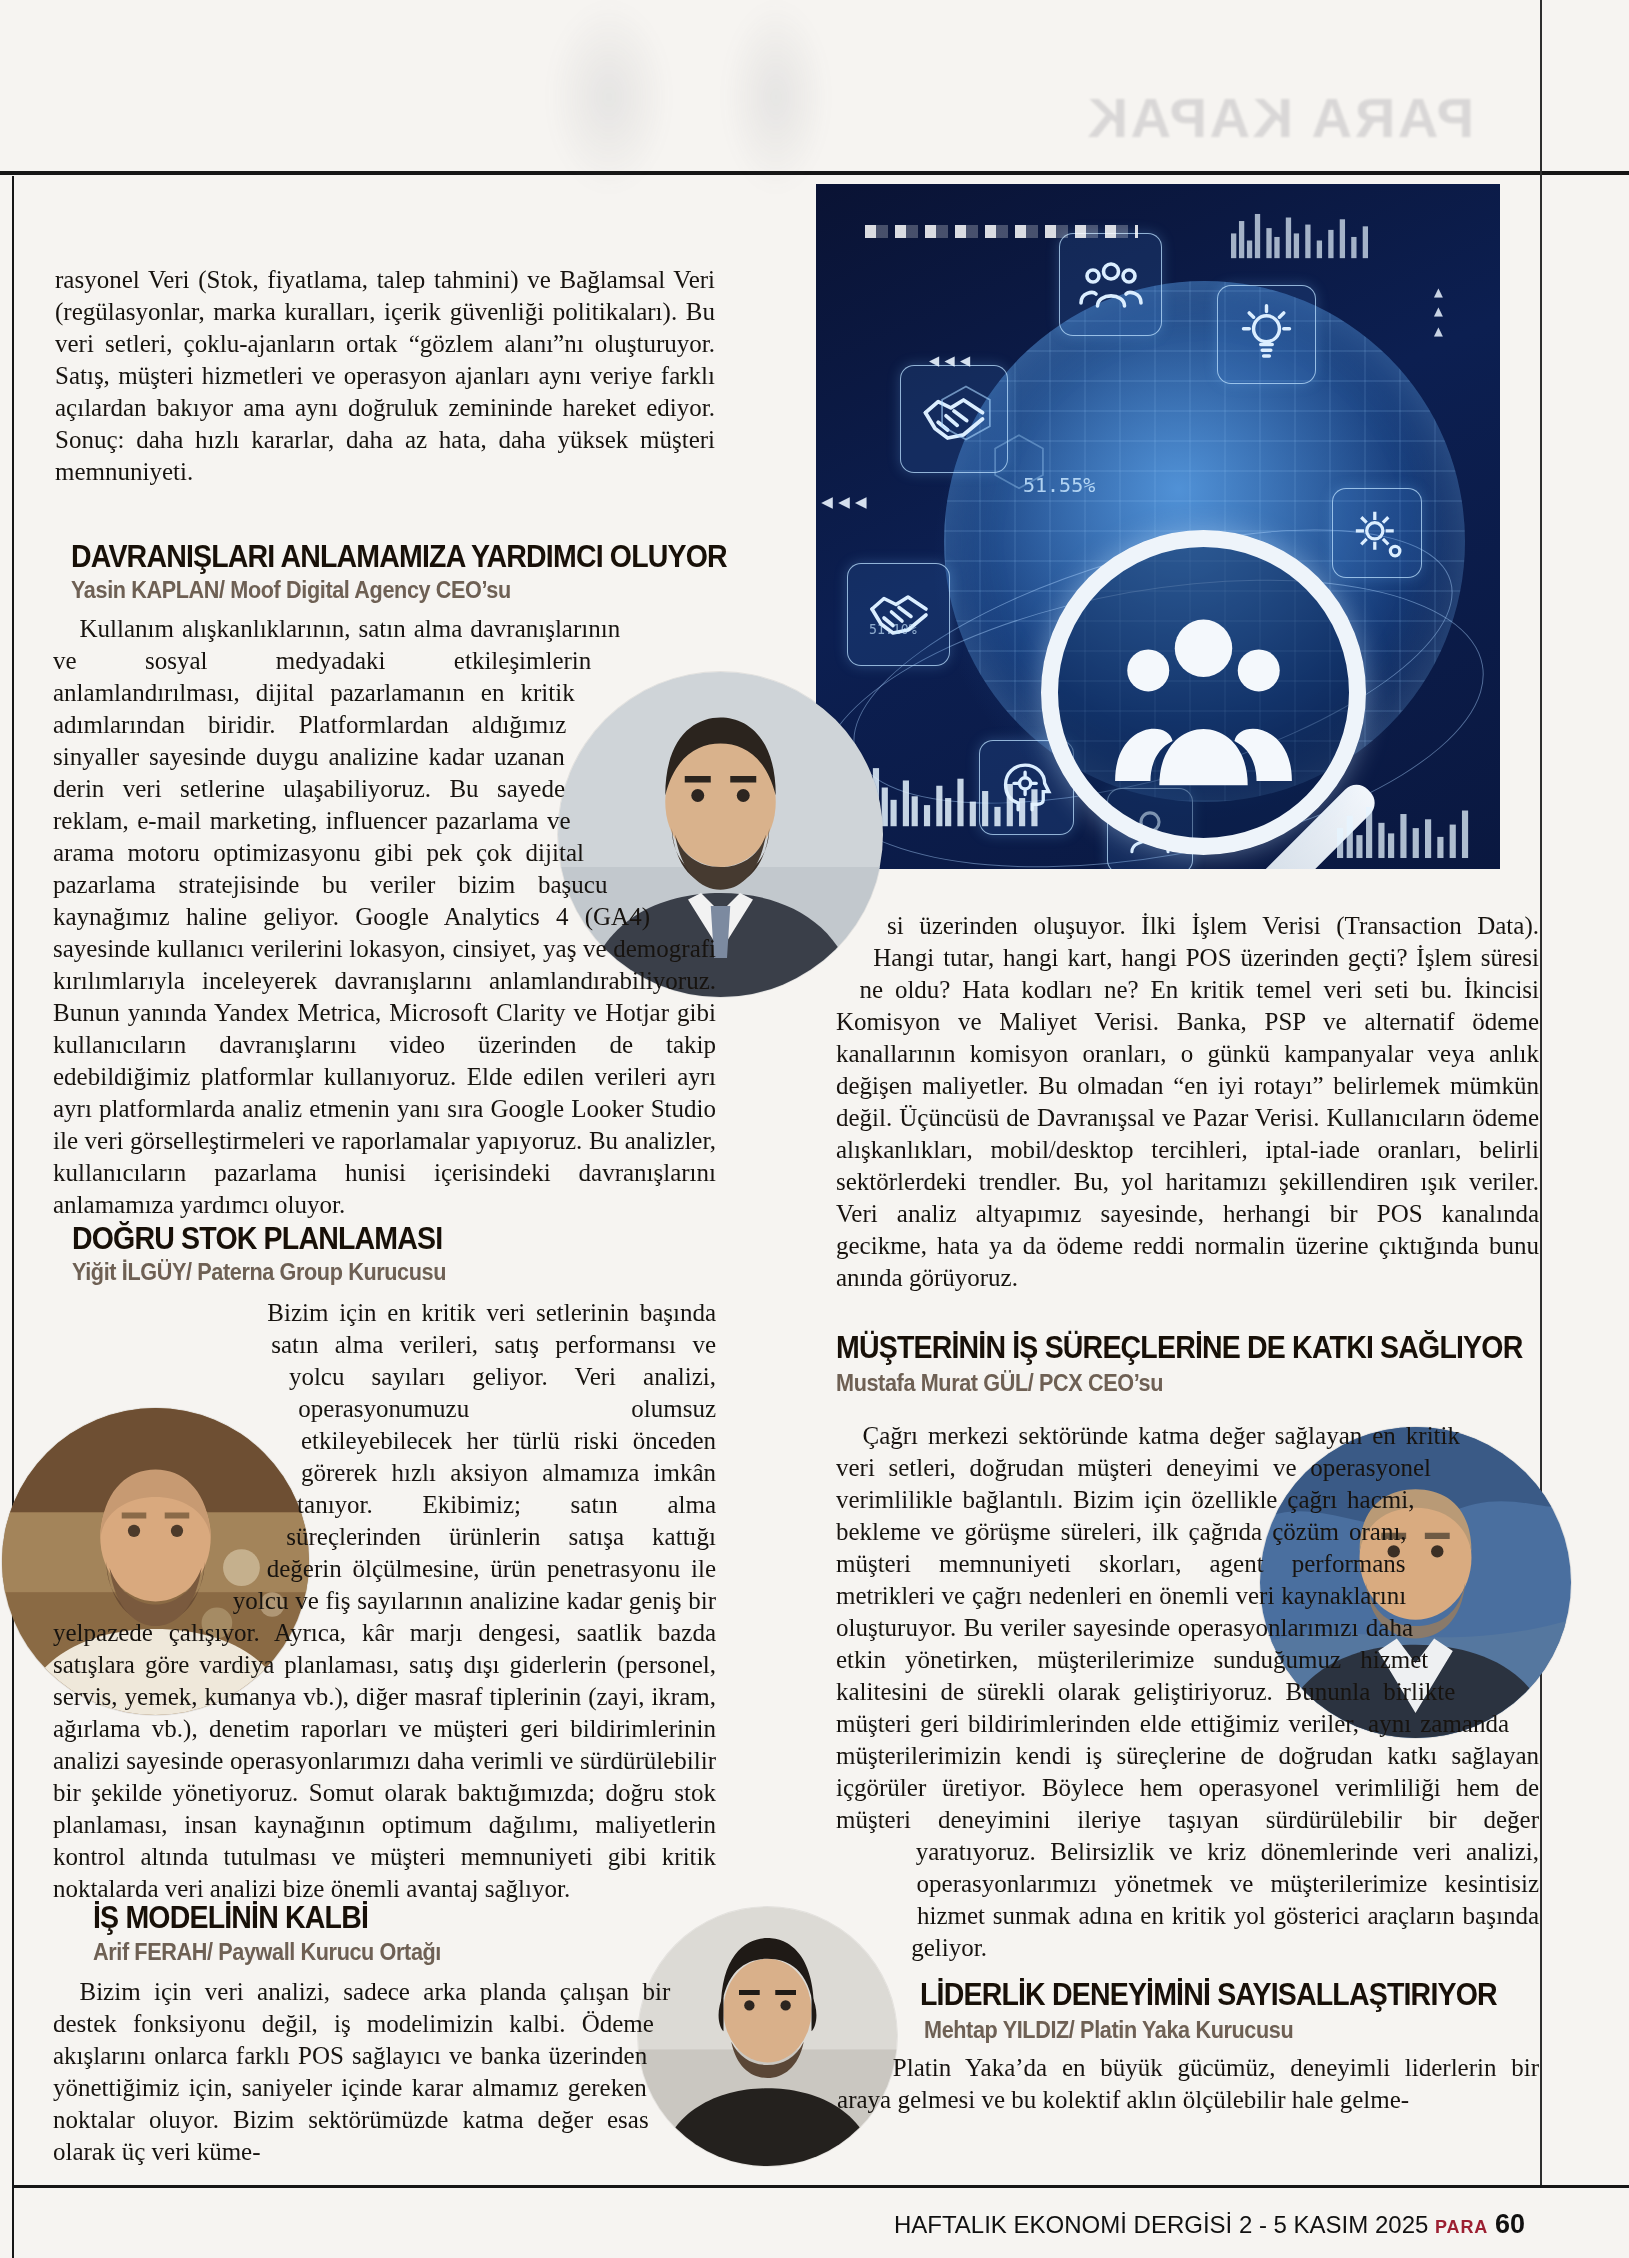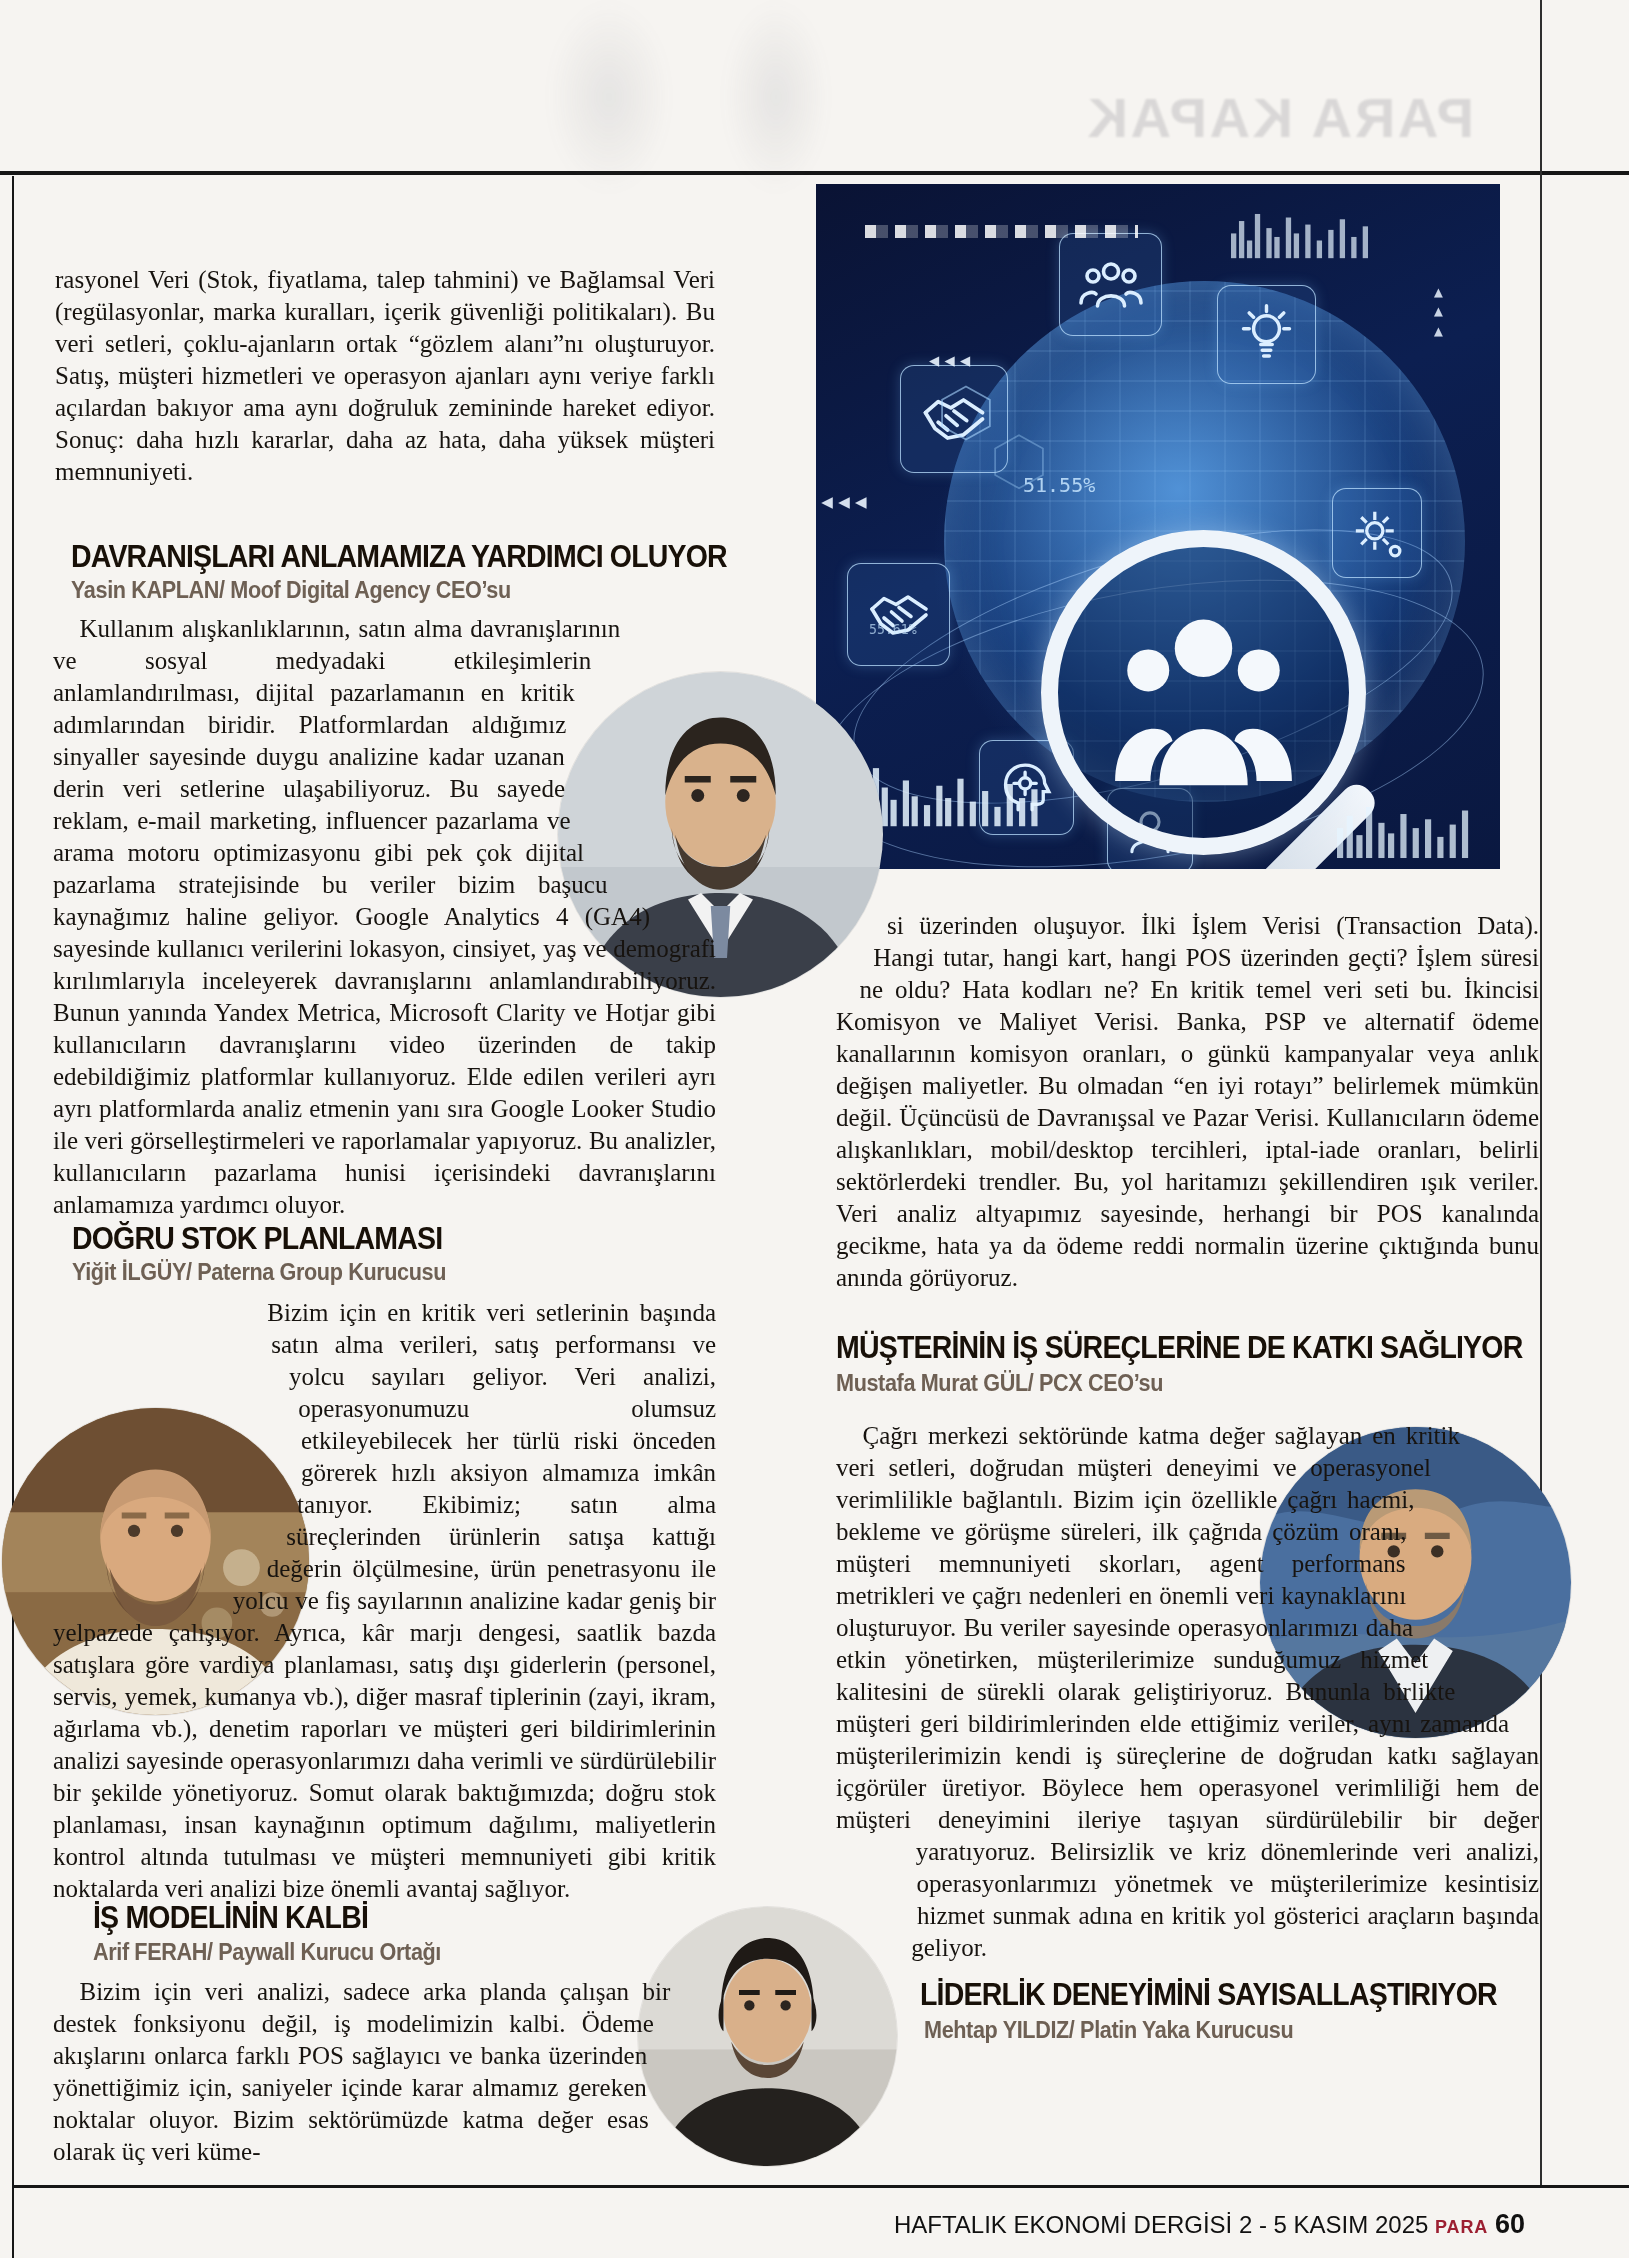--- a/index.html
+++ b/index.html
@@ -170,21 +170,21 @@
           <path d="M90 90 C90 64 66 62 64 72 C72 76 74 84 74 90 Z"></path>
       </g>
     </svg>
   </div>
 
   <div class="dots" style="left:49px;top:41px;width:273px;height:13.2px;"></div>
   <div class="tri" style="left:5.3px;top:309px;font-size:15px;">◀◀◀</div>
   <div class="tri" style="left:113px;top:169px;font-size:13.2px;">◀◀◀</div>
   <div class="tricol" style="left:618px;top:99px;">▲<br>▲<br>▲</div>
   <div class="pct" style="left:207px;top:289px;font-size:20px;">51.55%</div>
-  <div class="pct" style="left:53px;top:438px;font-size:13.2px;opacity:.8;">55.61%</div>
+  <div class="pct" style="left:53px;top:438px;font-size:13.2px;opacity:.8;">51.10%</div>
 
   <svg style="left:8.8px;top:563px;" width="234" height="81" viewBox="0 0 265 92">
     <g fill="rgba(230,244,255,.85)">
       <rect x="0" y="60" width="7" height="30"></rect>
         <rect x="10" y="44" width="7" height="46"></rect>
         <rect x="20" y="66" width="7" height="24"></rect>
         <rect x="30" y="30" width="7" height="60"></rect>
         <rect x="40" y="52" width="7" height="38"></rect>
         <rect x="54" y="24" width="7" height="66"></rect>
         <rect x="64" y="46" width="7" height="44"></rect>
@@ -339,20 +339,21 @@
   <p><span class="shim shim-kaplan-br"></span><span>si üzerinden oluşuyor. İlki İşlem Verisi (Transaction Data). Hangi tutar, hangi kart, hangi POS üzerinden geçti? İşlem süresi ne oldu? Hata kodları ne? En kritik temel veri seti bu. İkincisi Komisyon ve Maliyet Verisi. Banka, PSP ve alternatif ödeme kanallarının komisyon oranları, o günkü kampanyalar veya anlık değişen maliyetler. Bu olmadan “en iyi rotayı” belirlemek mümkün değil. Üçüncüsü de Davranışsal ve Pazar Verisi. Kullanıcıların ödeme alışkanlıkları, mobil/desktop tercihleri, iptal-iade oranları, belirli sektörlerdeki trendler. Bu, yol haritamızı şekillendiren ışık veriler. Veri analiz altyapımız sayesinde, herhangi bir POS kanalında gecikme, hata ya da ödeme reddi normalin üzerine çıktığında bunu anında görüyoruz.</span></p>
 
   <h2 class="sec" style="margin-top:37px;">MÜŞTERİNİN İŞ SÜREÇLERİNE DE KATKI SAĞLIYOR</h2>
   <div class="byline" style="margin-top:5.3px;">Mustafa Murat GÜL/ PCX CEO’su</div>
 
   <p style="margin-top:23px;"><span class="shim shim-gul"></span><span class="indent" style="display:inline-block;width:26.5px;"></span><span>Çağrı merkezi sektöründe katma değer sağlayan en kritik veri setleri, doğrudan müşteri deneyimi ve operasyonel verimlilikle bağlantılı. Bizim için özellikle çağrı hacmi, bekleme ve görüşme süreleri, ilk çağrıda çözüm oranı, müşteri memnuniyeti skorları, agent performans metrikleri ve çağrı nedenleri en önemli veri kaynaklarını oluşturuyor. Bu veriler sayesinde operasyonlarımızı daha etkin yönetirken, müşterilerimize sunduğumuz hizmet kalitesini de sürekli olarak geliştiriyoruz. Bununla birlikte müşteri geri bildirimlerinden elde ettiğimiz veriler, aynı zamanda müşterilerimizin kendi iş süreçlerine de doğrudan katkı sağlayan içgörüler üretiyor. Böylece hem operasyonel verimliliği hem de müşteri deneyimini ileriye taşıyan sürdürülebilir </span><span class="shim shim-arif-r"></span><span>bir değer yaratıyoruz. Belirsizlik ve kriz dönemlerinde veri analizi, operasyonlarımızı yönetmek ve müşterilerimize kesintisiz hizmet sunmak adına en kritik yol gösterici araçların başında geliyor.</span></p>
 
   <h2 class="sec" style="margin-top:14px;margin-left:84px;">LİDERLİK DENEYİMİNİ SAYISALLAŞTIRIYOR</h2>
   <div class="byline" style="margin-top:5.3px;margin-left:88px;">Mehtap YILDIZ/ Platin Yaka Kurucusu</div>
 
+  <p style="margin-top:8.8px;"><span class="indent" style="display:inline-block;width:26.5px;"></span><span>Platin Yaka’da en büyük gücümüz, deneyimli liderlerin bir araya gelmesi ve bu kolektif aklın ölçülebilir hale gelme-</span></p>
 </div>
 
 <div class="footer">
   <span>HAFTALIK EKONOMİ DERGİSİ 2 - 5 KASIM 2025</span>
   <span class="brand">PARA</span>
   <span class="pageno">60</span>
 </div>
 
 
 </body></html>

